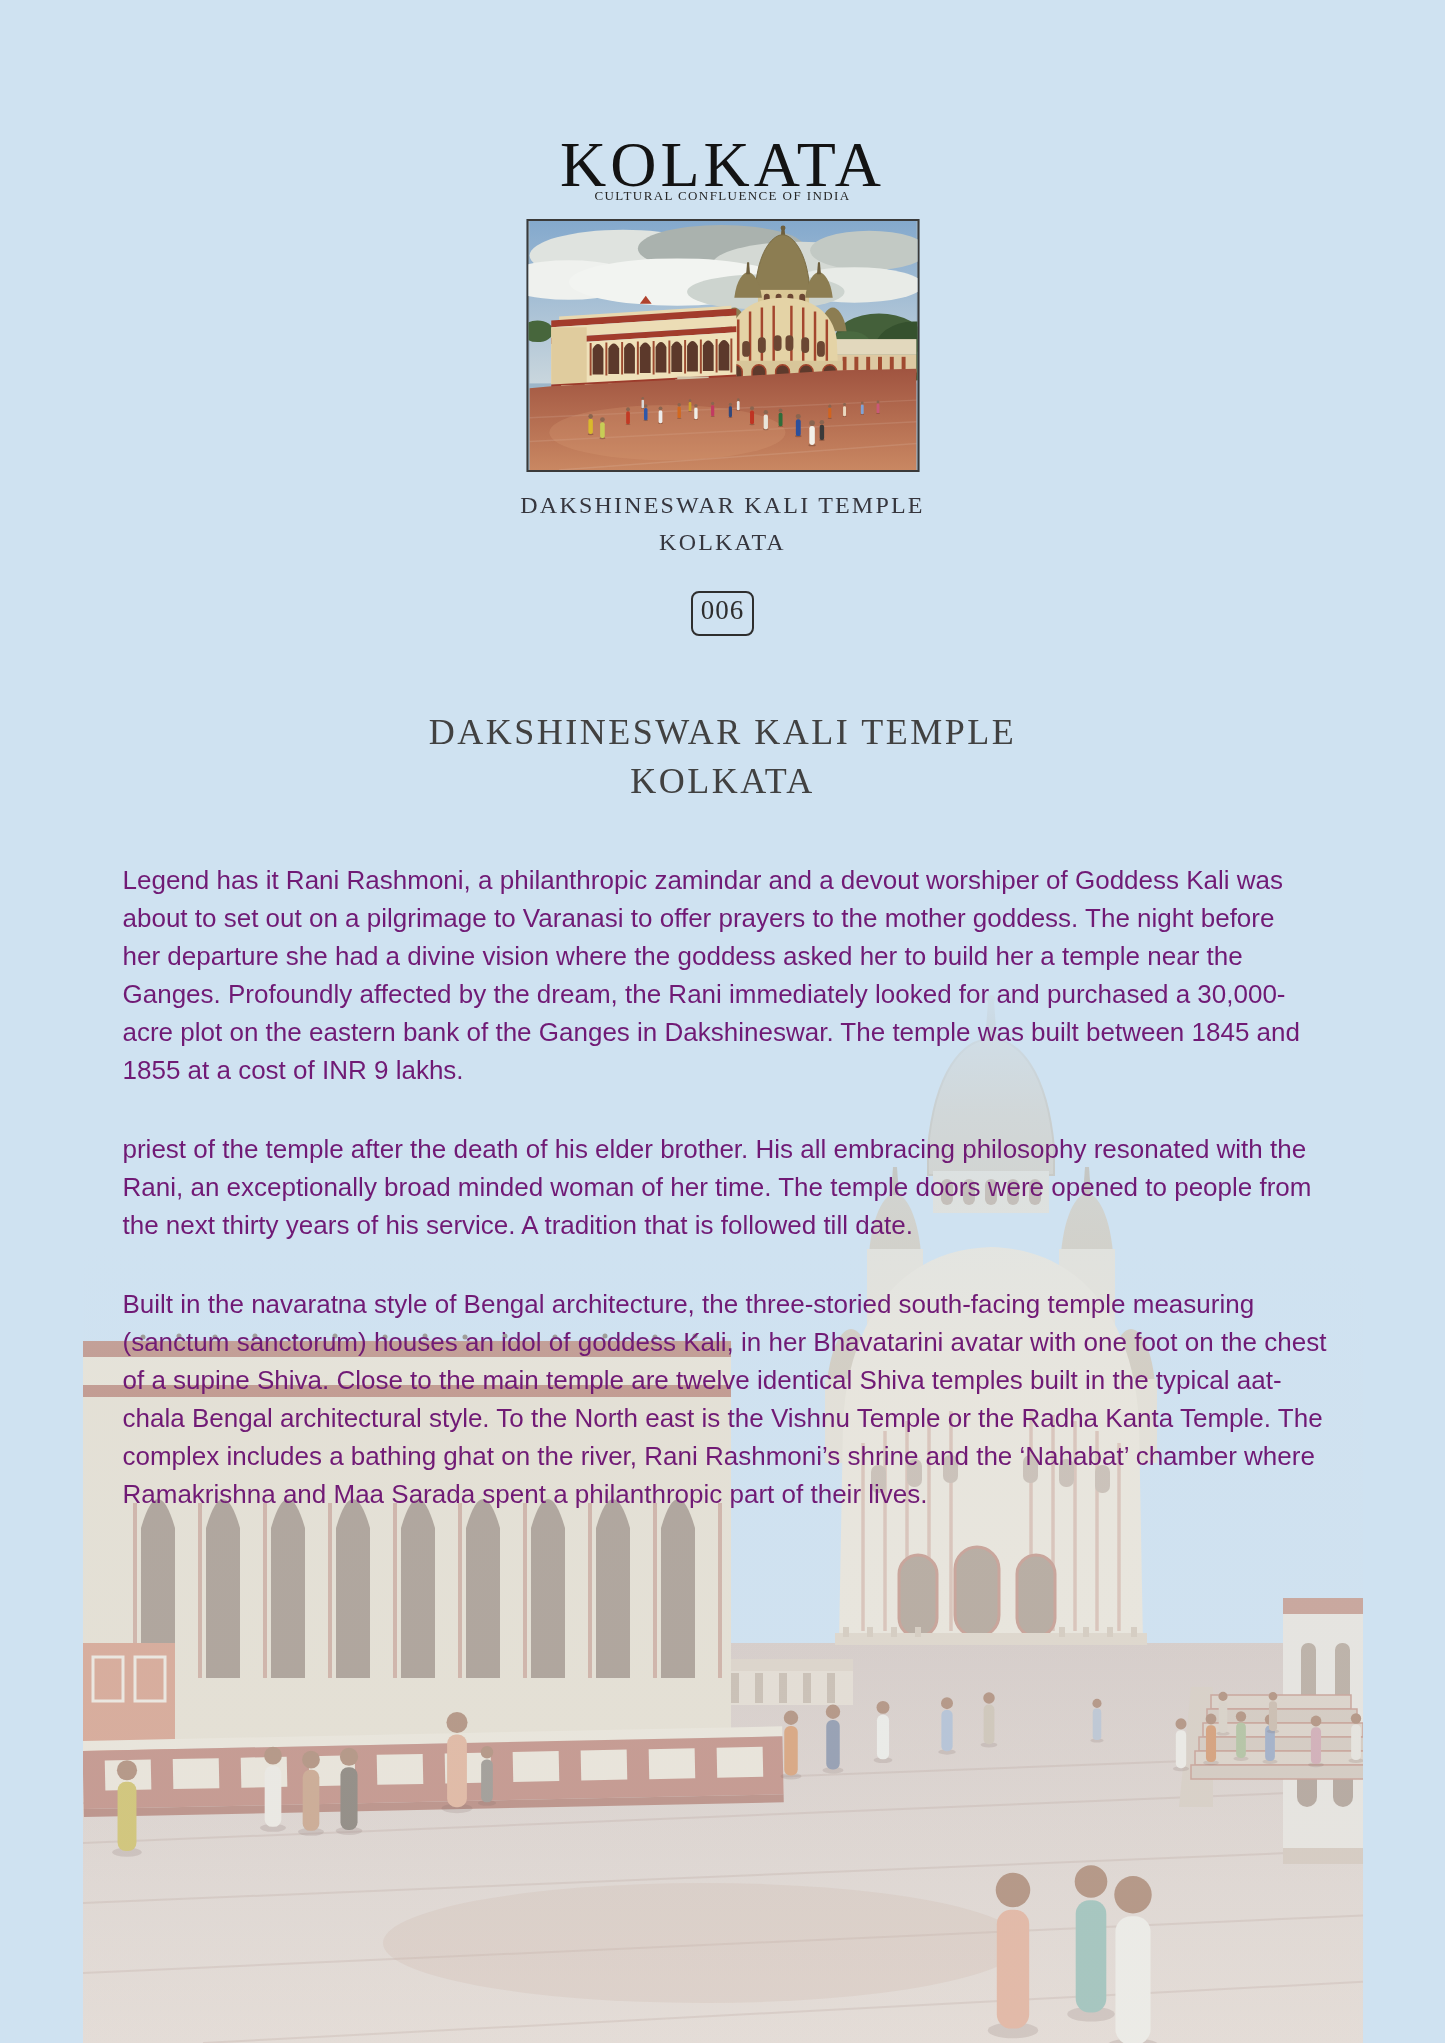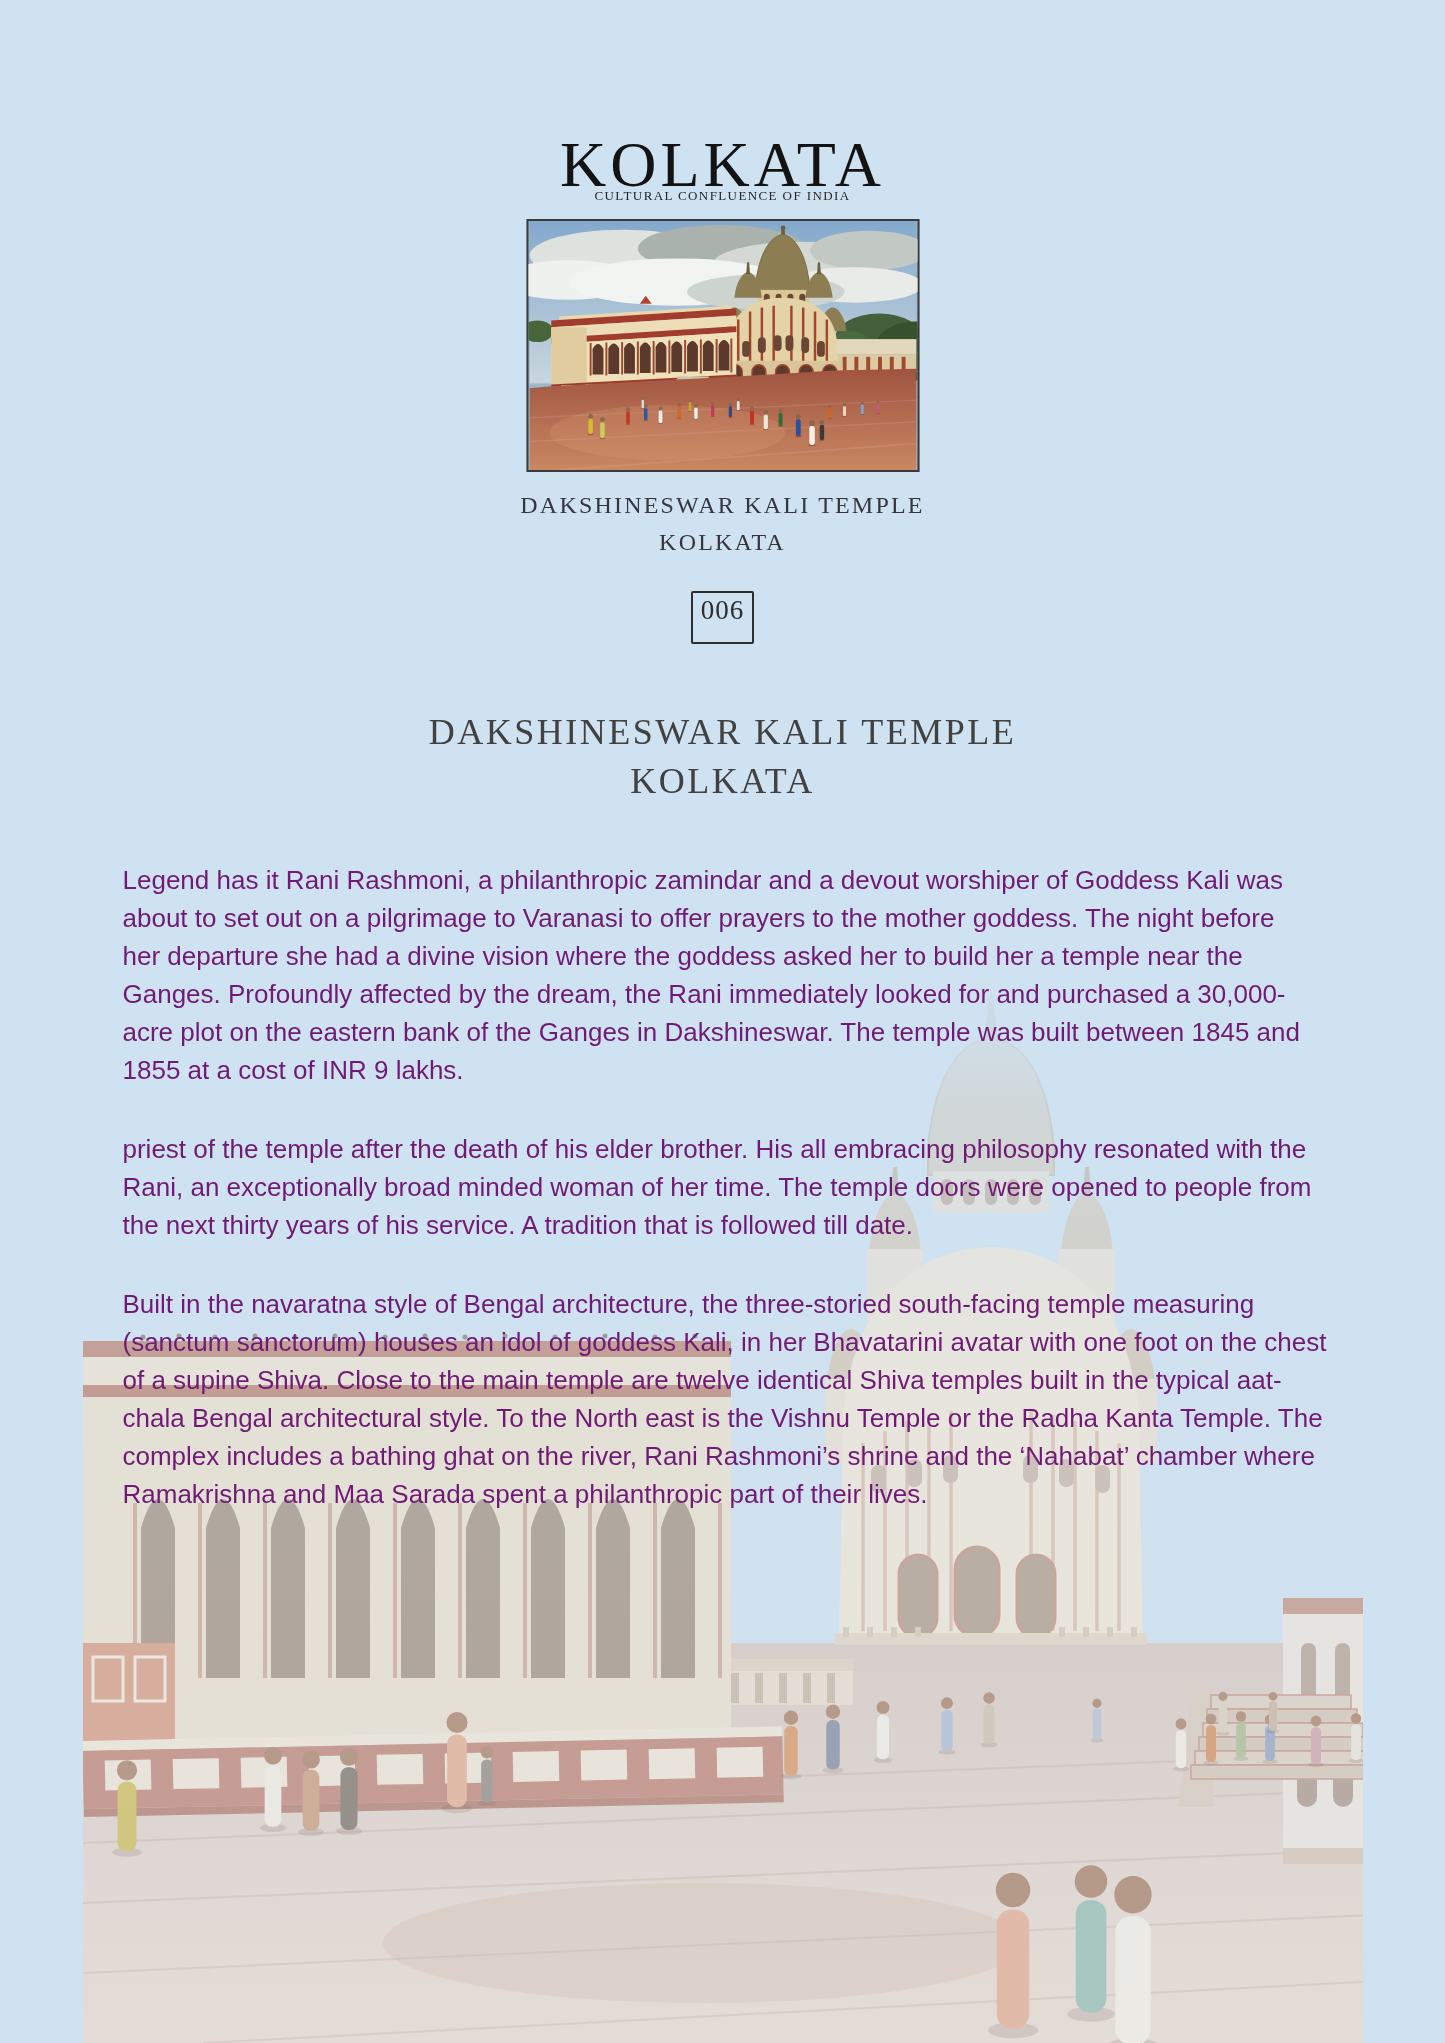--- a/index.html
+++ b/index.html
@@ -50,22 +50,22 @@
   .photo-frame svg{display:block;width:100%;height:100%;}
   .caption{
     position:absolute;top:487px;left:0;width:100%;
     text-align:center;
     font-family:"Liberation Serif","DejaVu Serif",serif;
     font-size:24px;line-height:37px;letter-spacing:2.2px;color:#36363e;
   }
   .badge-row{position:absolute;top:591px;left:0;width:100%;text-align:center;}
   .badge{
     display:inline-block;
-    border:2px solid #2e2e2e;border-radius:2px;
-    padding:2px 8px 16px 8px;
+    border:2px solid #2e2e2e;border-radius:8px;
+    padding:2px 8px 8px 8px;
     font-family:"Liberation Serif","DejaVu Serif",serif;
     font-size:27px;letter-spacing:1px;color:#2e2e2e;
   }
   .heading{
     position:absolute;top:708px;left:0;width:100%;
     text-align:center;margin:0;font-weight:500;
     font-family:"Liberation Serif","DejaVu Serif",serif;
     font-size:36px;line-height:49px;letter-spacing:2.5px;color:#414141;
   }
   .body-text{

